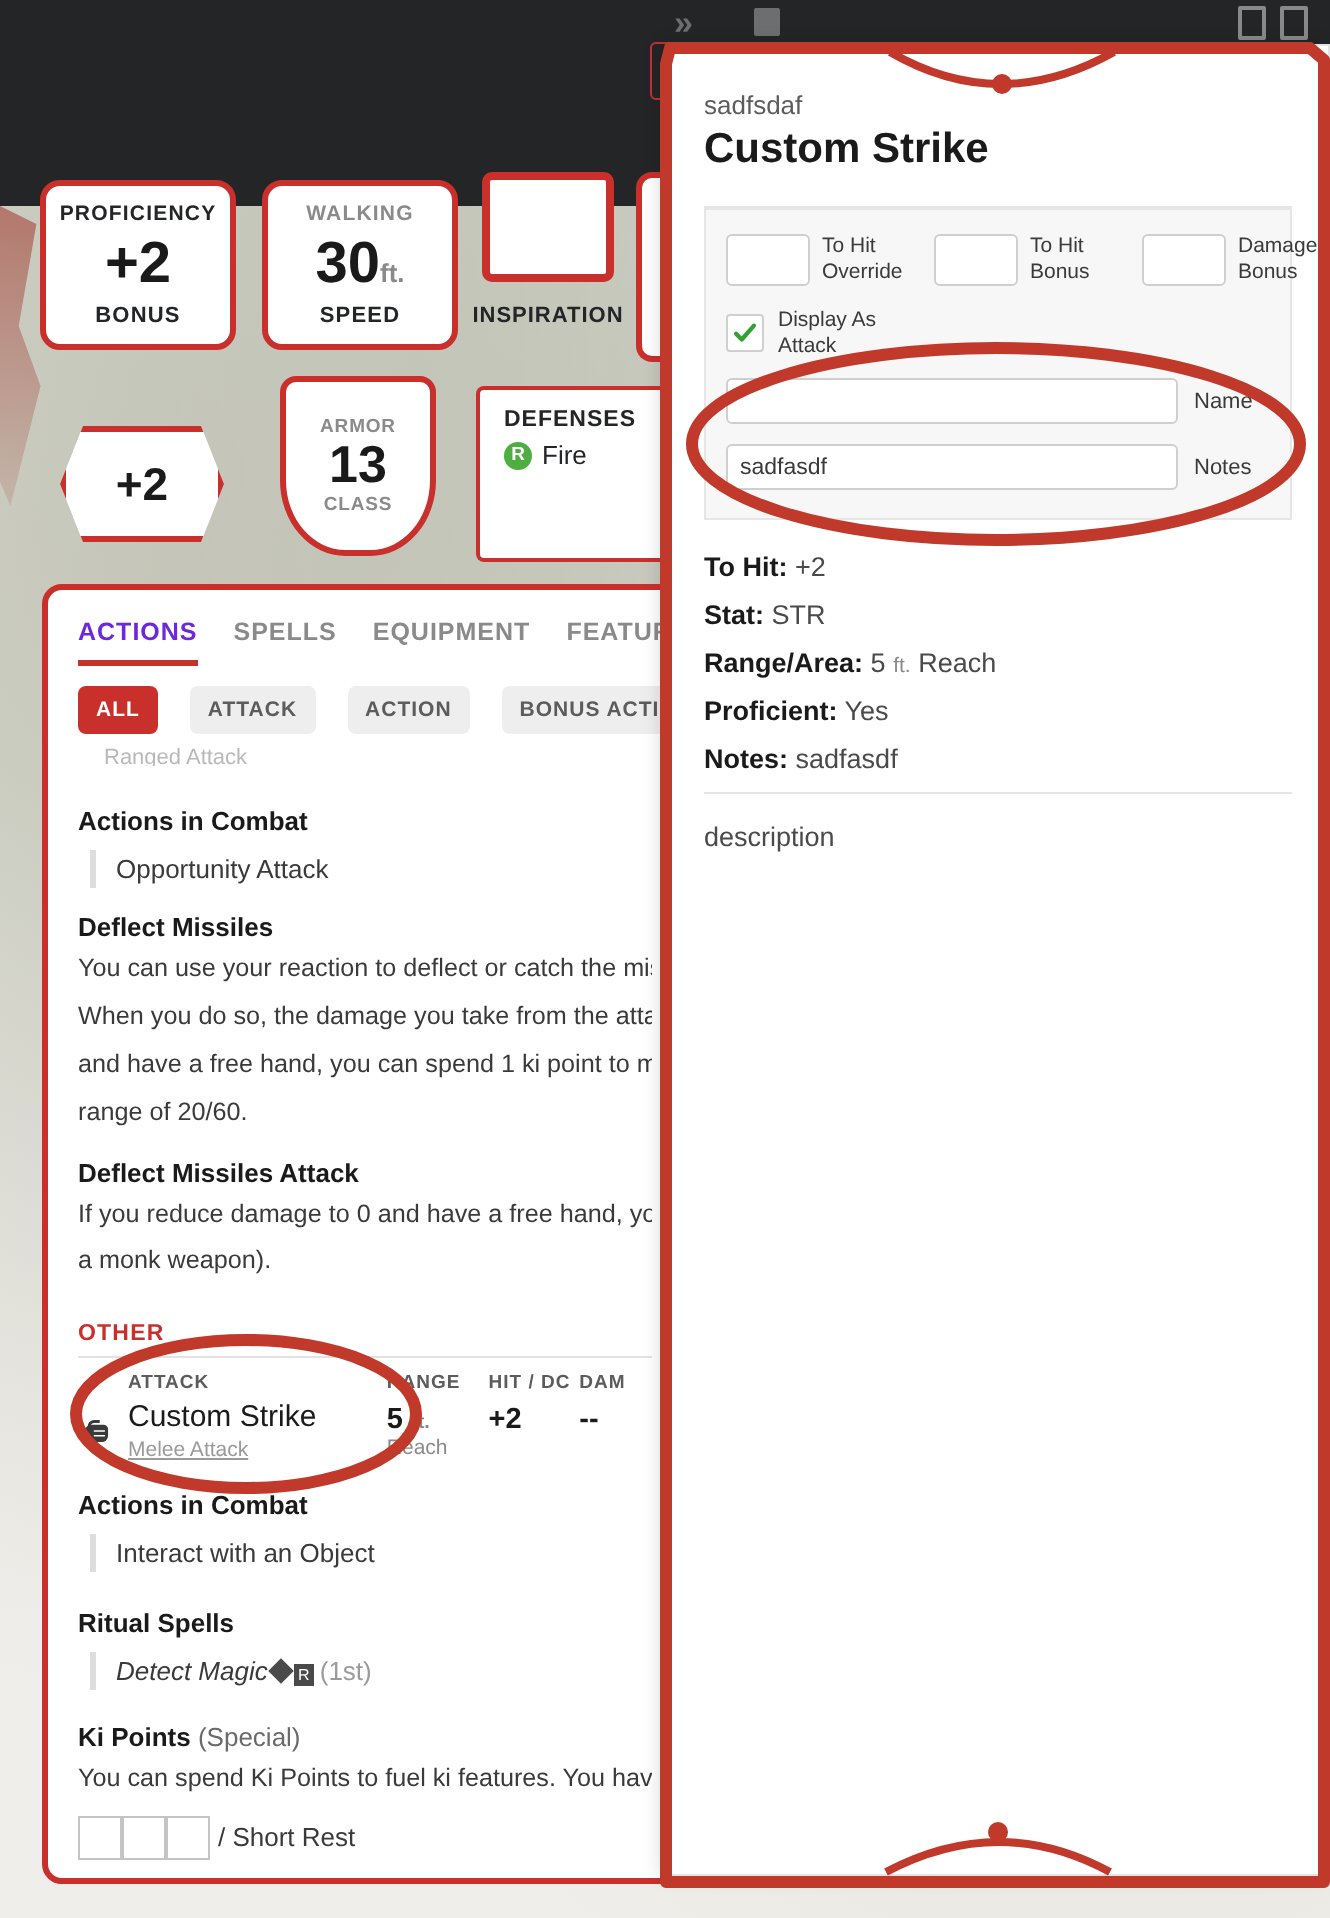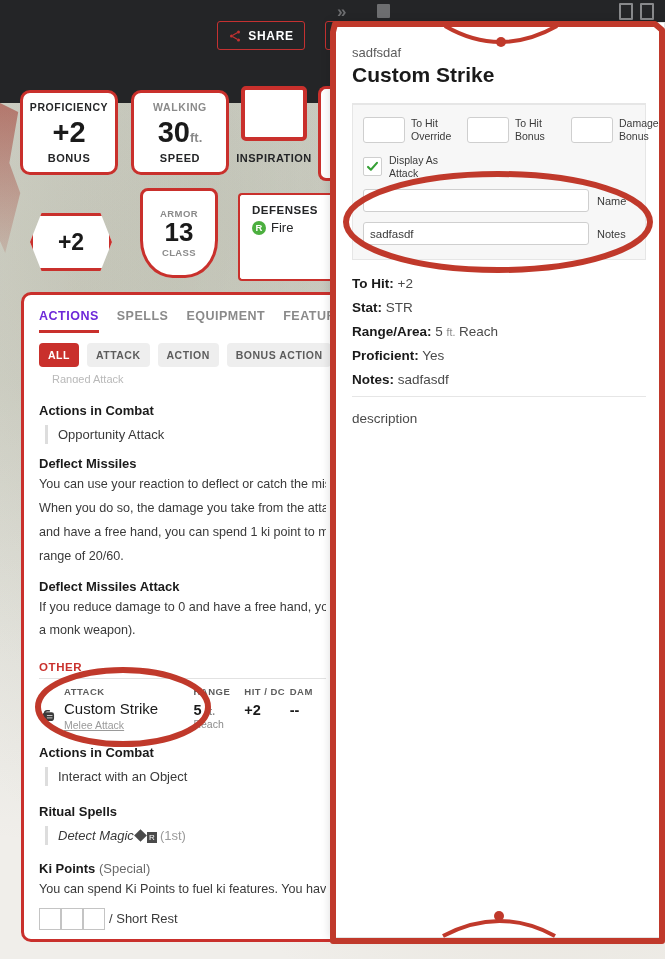--- a/index.html
+++ b/index.html
@@ -123,21 +123,21 @@
   
   .actions-panel {
     position: absolute; left: 21px; top: 292px; width: 323px; height: 650px;
     background: #ffffff; border: 3px solid #c9302c; border-radius: 10px 10px 10px 10px;
     overflow: hidden;
   }
   .tabs { display: flex; gap: 18px; padding: 14px 15px 0 15px; }
   .tab { font-size: 12.5px; font-weight: bold; letter-spacing: .5px; color: #8a8a8a;
     padding-bottom: 7px; white-space: nowrap; }
   .tab.active { color: #6d28d9; border-bottom: 3px solid #c9302c; }
-  .filters { display: flex; gap: 8px; padding: 10px 15px 0 15px; }
+  .filters { display: flex; gap: 16px; padding: 10px 15px 0 15px; }
   .chip { font-size: 10.5px; font-weight: bold; letter-spacing: .5px; color: #5c5c5c;
     background: #eeeeee; border-radius: 4px; padding: 6px 9px; white-space: nowrap; }
   .chip.active { background: #c9302c; color: #fff; }
   .cut-row { padding: 6px 15px 0 28px; font-size: 11px; color: #b9b9b9;
     overflow: hidden; height: 16px; }
   .sec-body { padding: 8px 15px 0 15px; }
   .sec-head { font-size: 13px; font-weight: bold; color: #1a1a1a; margin-top: 12px; }
   .sub-item { border-left: 3px solid #dddddd; padding: 2px 0 2px 10px;
     margin: 7px 0 0 6px; font-size: 13px; color: #3a3a3a; }
   .para { font-size: 12.6px; color: #3a3a3a; line-height: 1.58; margin-top: 4px;
@@ -213,29 +213,20 @@
 </style>
 </head>
 <body>
 
 <div id="root">
 
   <div class="sheet-bg"></div>
   <div class="left-smear"></div>
 
   <div class="topbar">
-    <div class="share-btn">
-      <svg class="share-ico" viewBox="0 0 24 24">
-        <circle cx="18" cy="5" r="2.6" fill="#c53131"></circle>
-        <circle cx="18" cy="19" r="2.6" fill="#c53131"></circle>
-        <circle cx="6" cy="12" r="2.6" fill="#c53131"></circle>
-        <path d="M8.2 10.8 L15.8 6.4 M8.2 13.2 L15.8 17.6" stroke="#c53131" stroke-width="1.9" fill="none"></path>
-      </svg>
-      <span>SHARE</span>
-    </div>
     <div class="second-btn"></div>
     <div class="chev-ico">»</div>
     <div class="sq-ico-a"></div>
     <div class="sq-ico-b"></div>
     <div class="sq-ico-c"></div>
   </div>
 
   <div class="stat-prof">
     <div class="stat-top-label">PROFICIENCY</div>
     <div class="stat-big">+2</div>

